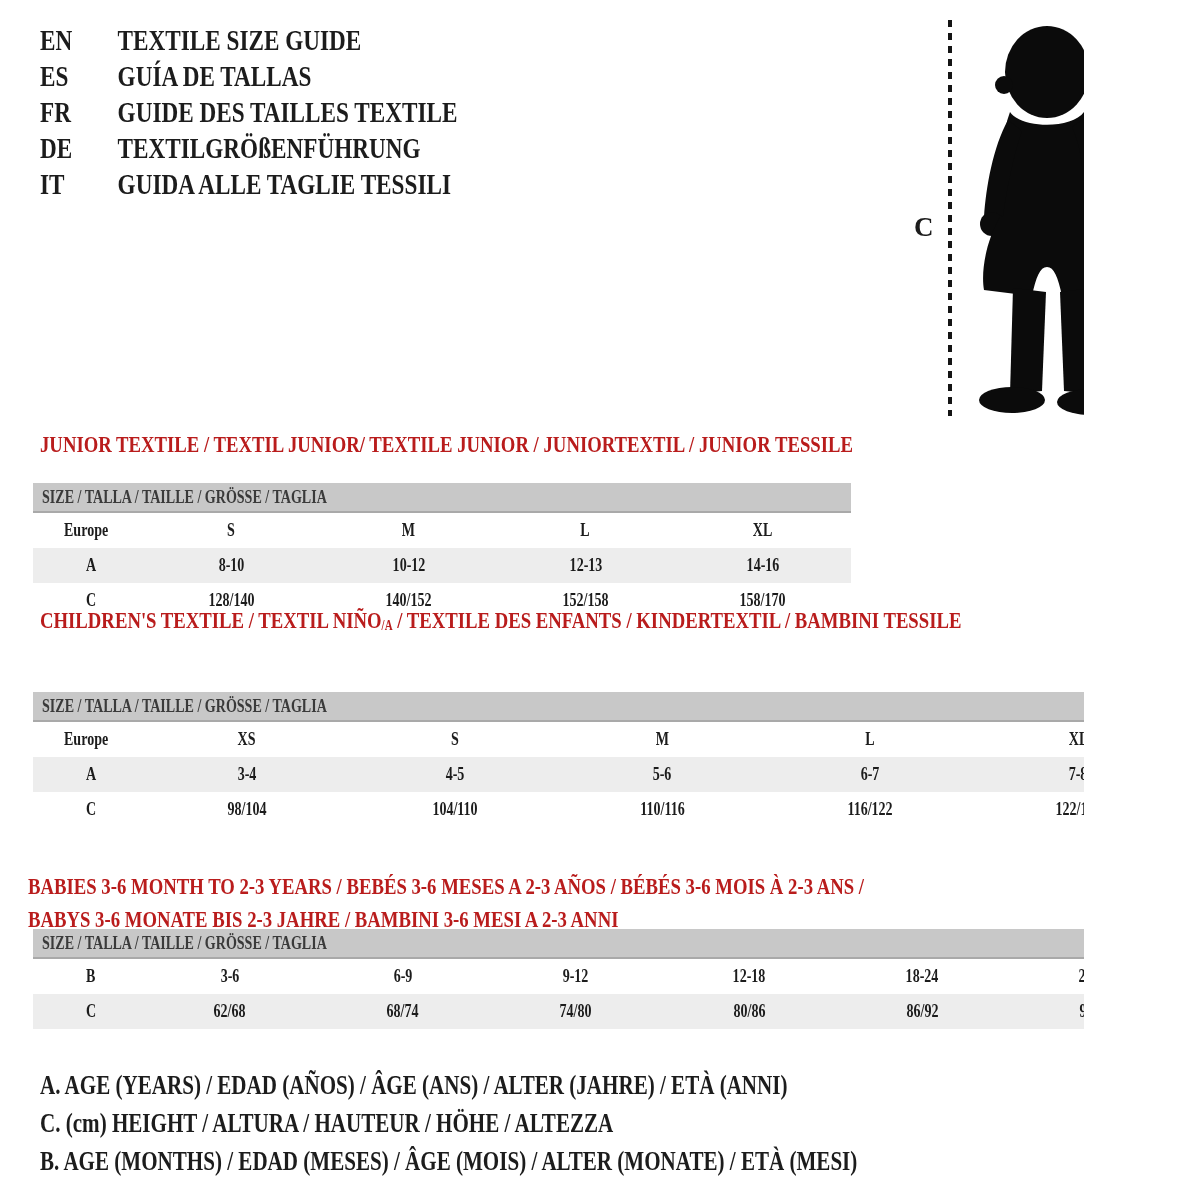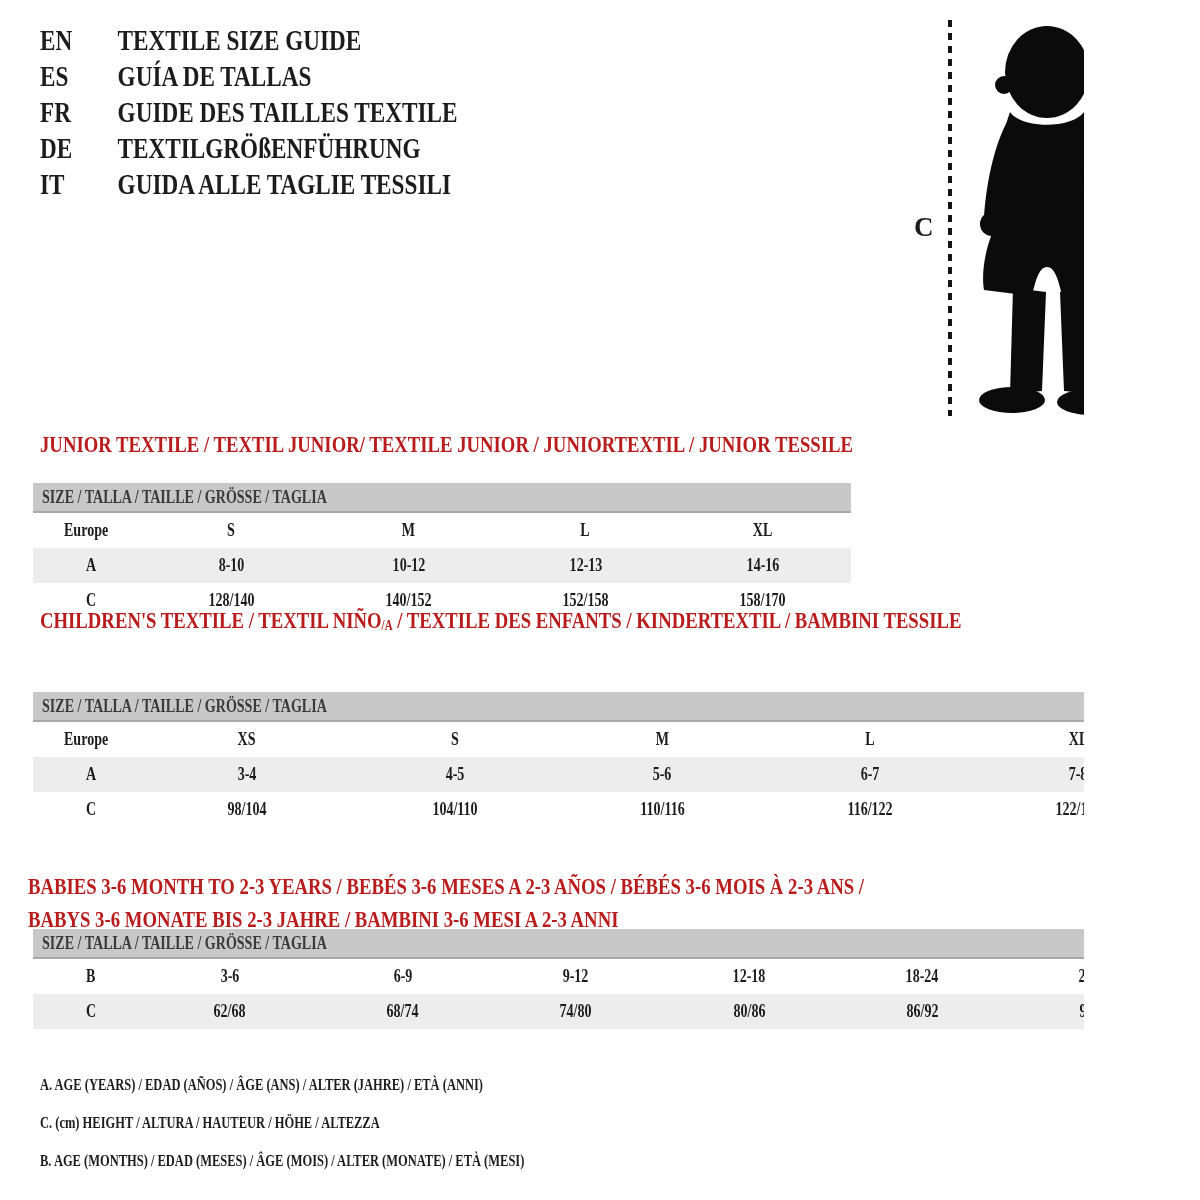--- a/index.html
+++ b/index.html
@@ -36,21 +36,21 @@
   #children-table{left:33px;top:692px;width:1149px;}
   #babies-table{left:33px;top:929px;width:1149px;}
   .size-header{height:30px;background:#c8c8c8;border-bottom:2px solid #a9a9a9;
     display:flex;align-items:center;padding-left:9px;color:#3a3a3a;box-sizing:border-box;}
   .trow{display:flex;align-items:center;height:35px;}
   .trow.shaded{background:#ededed;}
   .tlabel{width:110px;padding-left:9px;box-sizing:border-box;flex:none;text-align:center;}
   .tcell{flex:1;text-align:center;}
 
   
-  .legend{position:absolute;left:40px;top:1066px;font-weight:700;font-size:16px;line-height:38px;}
+  .legend{position:absolute;left:40px;top:1066px;font-weight:700;font-size:27px;line-height:38px;}
 </style>
 </head>
 <body>
 
 <div class="canvas">
 
   <div class="lang-block">
     <div class="lang-row">
       <span class="lang-code">EN</span>
       <span class="lang-label">TEXTILE SIZE GUIDE</span>

